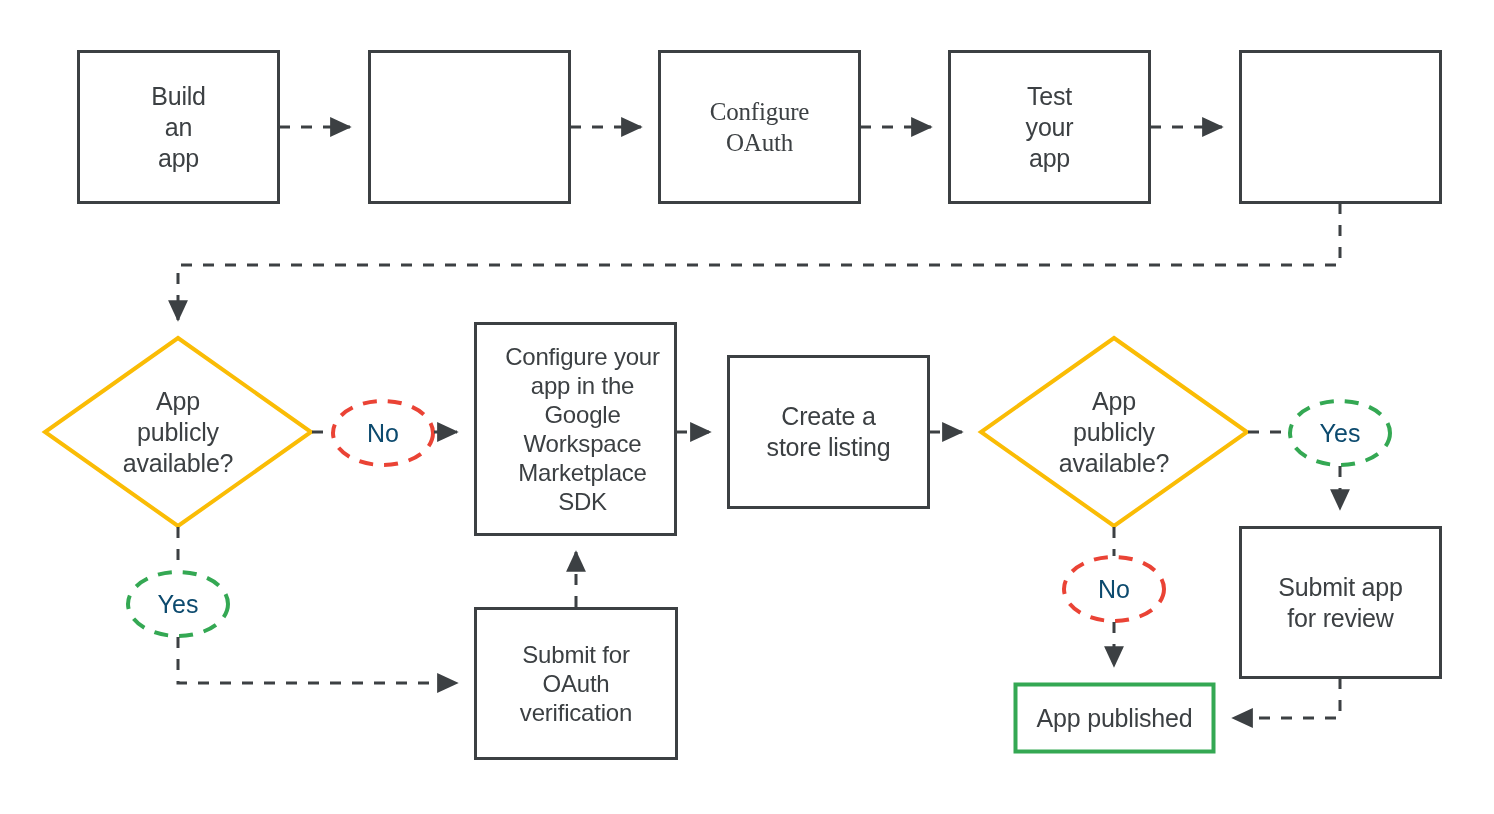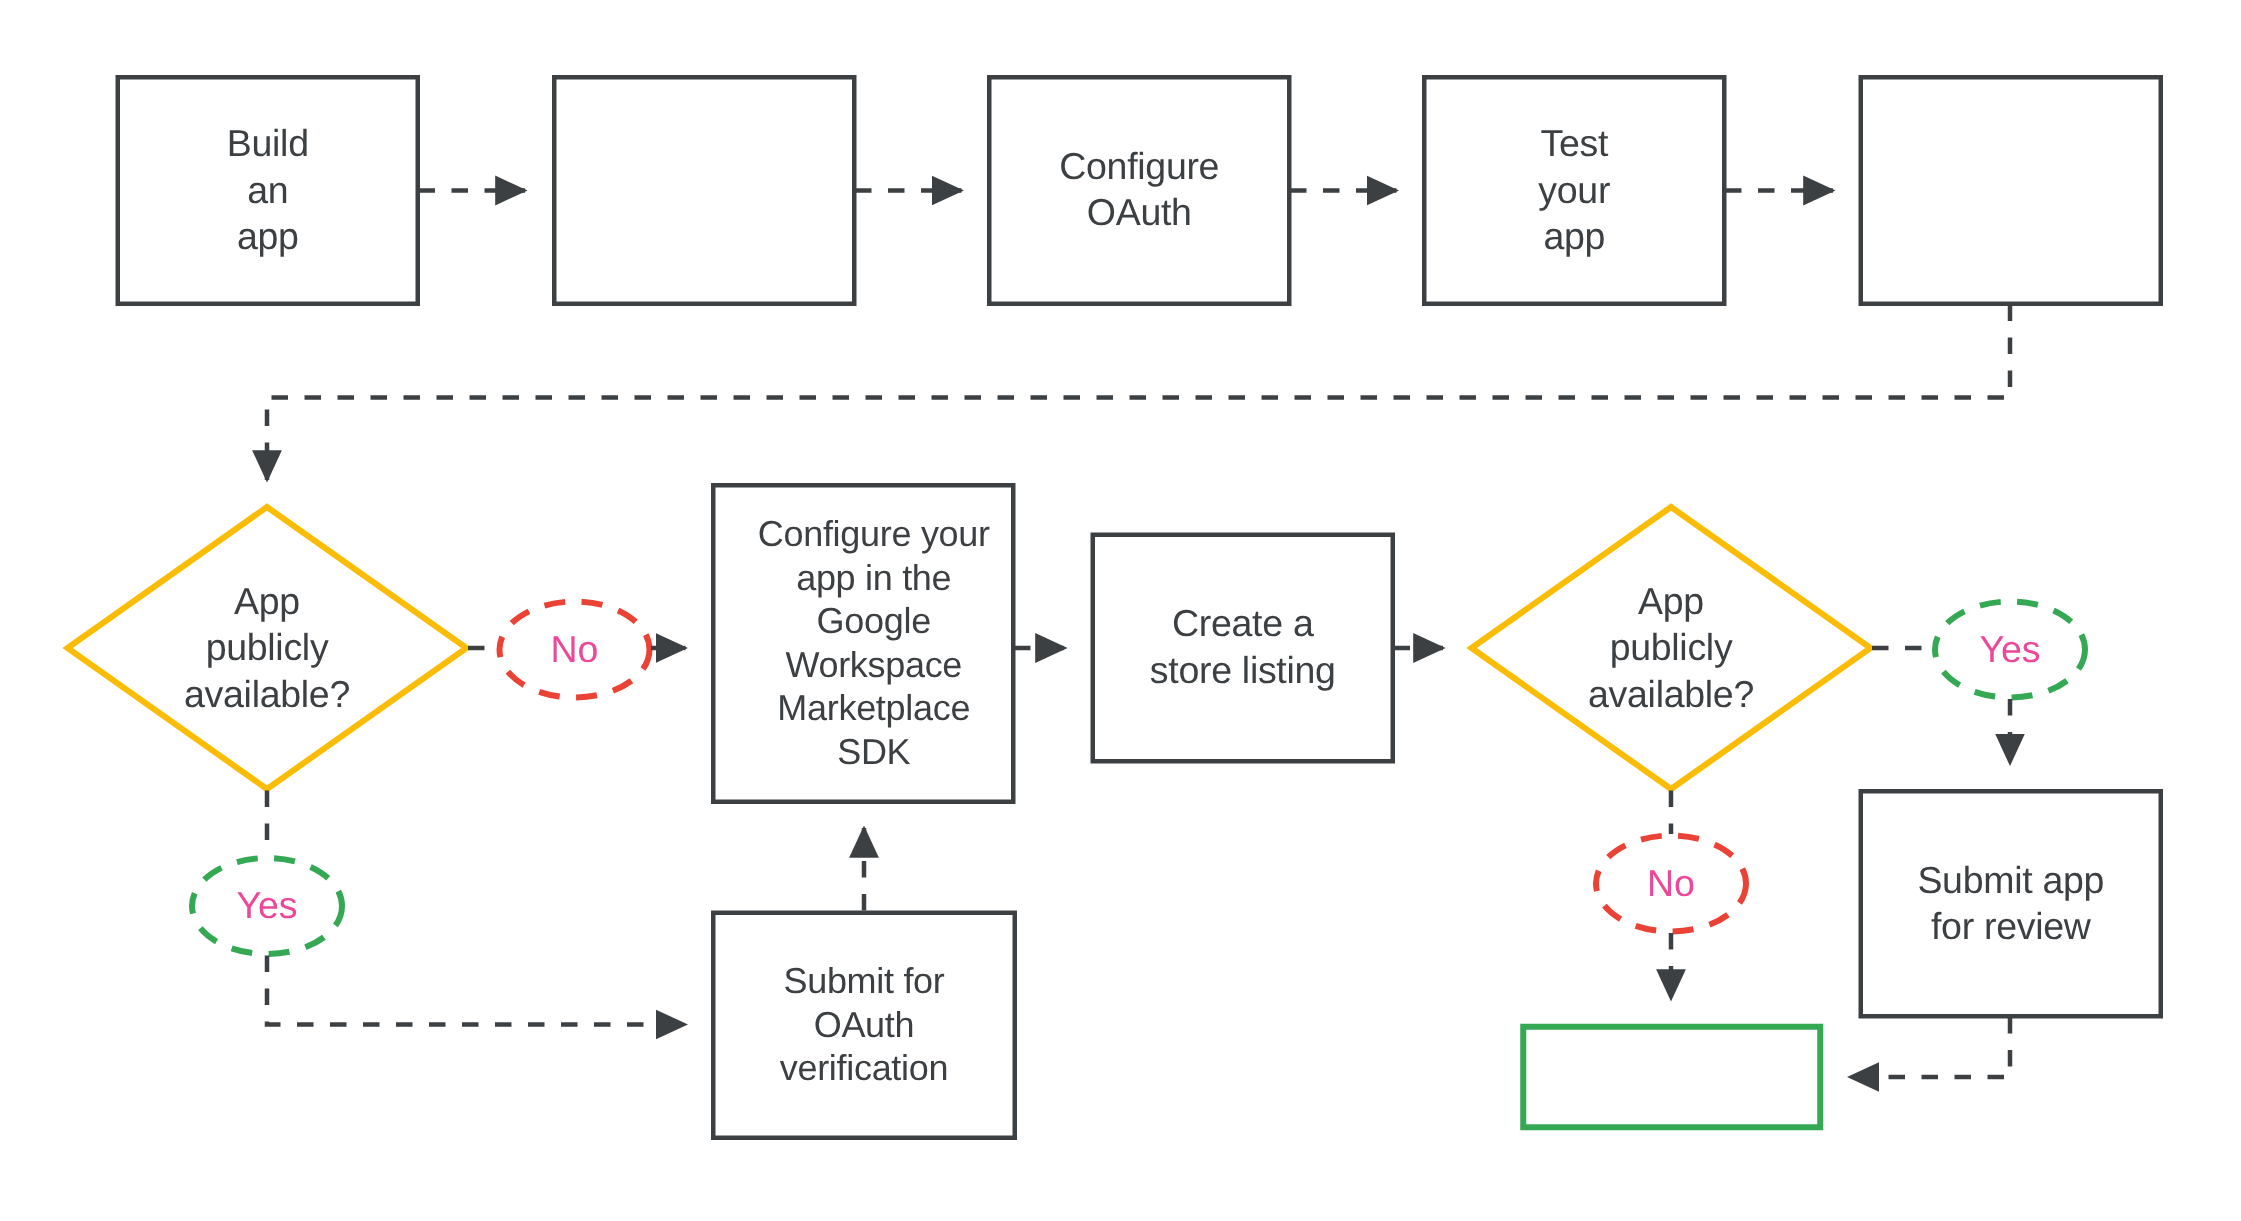--- a/index.html
+++ b/index.html
@@ -45,21 +45,21 @@
   }
   .label-tight {
     font-size: 24px;
     line-height: 29px;
   }
   .edge-label {
     position: absolute;
     display: flex;
     align-items: center;
     justify-content: center;
-    color: #ec4899;
+    color: #0c4a6e;
     font-family: "Liberation Sans", sans-serif;
     font-size: 25px;
     line-height: 28px;
   }
 </style>
 </head>
 <body>
 
 <div id="canvas">
 
@@ -123,21 +123,21 @@
 
       <path d="M 1340 678 L 1340 718 L 1233 718" marker-end="url(#arrow-right)"></path>
     </g>
   </svg>
 
   <div class="node-label" style="left:78px; top:51px; width:201px; height:152px;">Build
 an
 app</div>
 
 
-  <div class="node-label" style="left:659px; top:51px; width:201px; height:152px;">Configure
+  <div class="node-label" style="left:659px; top:51px; width:201px; height:152px;font-family:Liberation Serif, serif;">Configure
 OAuth</div>
 
   <div class="node-label" style="left:949px; top:51px; width:201px; height:152px;">Test
 your
 app</div>
 
 
   <div class="node-label" style="left:78px; top:338px; width:200px; height:188px;">App
 publicly
 available?</div>
@@ -156,20 +156,21 @@
 publicly
 available?</div>
 
   <div class="node-label label-small" style="left:475px; top:608px; width:202px; height:151px;">Submit for
 OAuth
 verification</div>
 
   <div class="node-label" style="left:1240px; top:527px; width:201px; height:151px;text-align:center;">Submit app
 for review</div>
 
+  <div class="node-label" style="left:1015px; top:684px; width:199px; height:68px;">App published</div>
 
   <div class="edge-label" style="left:333px; top:401px; width:100px; height:64px;">No</div>
 
   <div class="edge-label" style="left:128px; top:572px; width:100px; height:64px;">Yes</div>
 
   <div class="edge-label" style="left:1290px; top:401px; width:100px; height:64px;">Yes</div>
 
   <div class="edge-label" style="left:1064px; top:557px; width:100px; height:64px;">No</div>
 
 </div>

